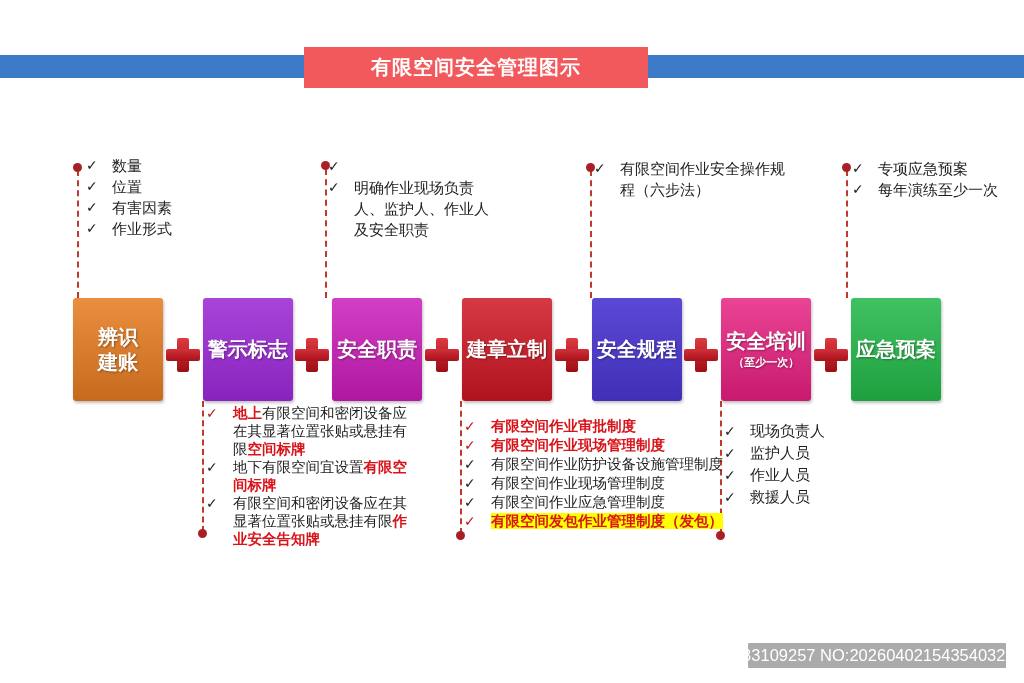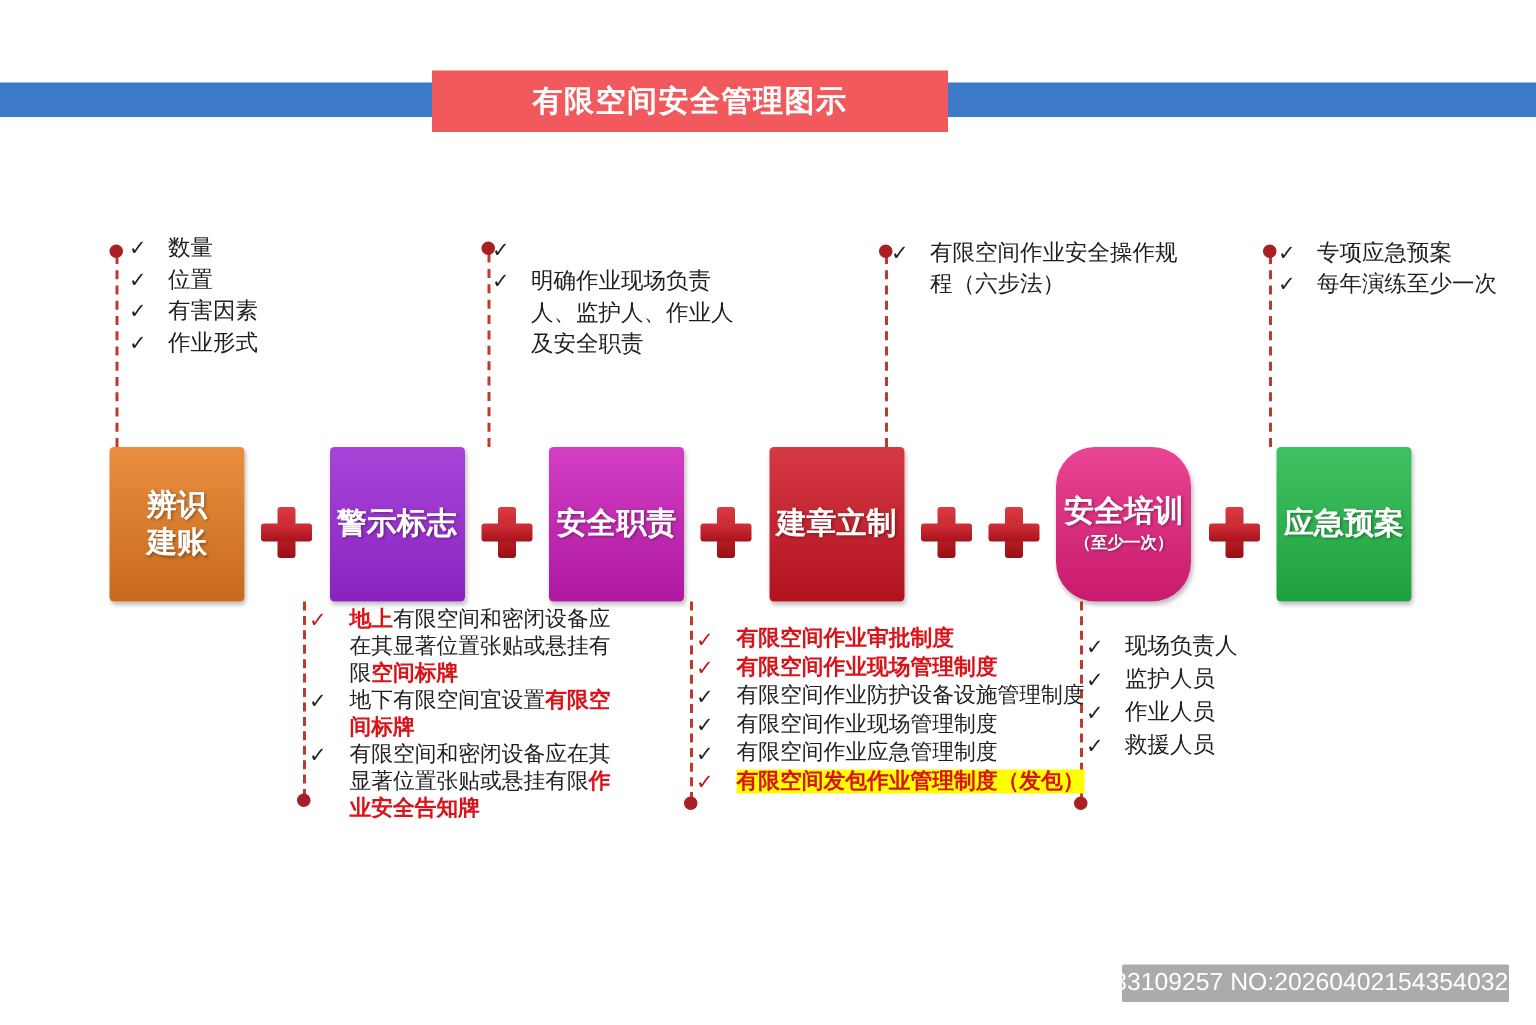--- a/index.html
+++ b/index.html
@@ -1,21 +1,21 @@
 <!DOCTYPE html>
 <html><head>
 <meta charset="utf-8">
 <style>
   html,body{margin:0;padding:0;background:#ffffff;}
   .stage{position:relative;width:1024px;height:683px;background:#ffffff;overflow:hidden;
          font-family:"Liberation Sans","DejaVu Sans",sans-serif;}
 
   
   .top-bar{position:absolute;left:0;top:55px;width:1024px;height:23px;background:#3D7BC8;z-index:1;}
-  .title-box{position:absolute;left:288px;top:47px;width:344px;height:41px;background:#F2595C;z-index:2;
+  .title-box{position:absolute;left:304px;top:47px;width:344px;height:41px;background:#F2595C;z-index:2;
              display:flex;align-items:center;justify-content:center;color:#ffffff;font-weight:bold;
              font-size:20px;letter-spacing:1px;}
 
   
   .steps-row{position:absolute;left:73px;top:298px;width:868px;height:103px;display:flex;
              justify-content:space-between;align-items:center;z-index:3;}
   .step{flex:none;width:90px;height:103px;border-radius:3px;display:flex;align-items:center;
         justify-content:center;text-align:center;color:#ffffff;font-weight:bold;font-size:20px;
         line-height:1.25;box-shadow:1px 2px 3px rgba(0,0,0,0.25);
         text-shadow:1px 1px 2px rgba(0,0,0,0.35);}
@@ -159,25 +159,28 @@
         <div class="pv"></div>
         <div class="ph"></div>
       </div>
       <div class="step" style="background: linear-gradient(rgb(215, 57, 68), rgb(176, 18, 30));">
         <div class="step-label">建章立制</div>
       </div>
       <div class="plus">
         <div class="pv"></div>
         <div class="ph"></div>
       </div>
-      <div class="plus">
-        <div class="pv"></div>
-        <div class="ph"></div>
-      </div>
-      <div class="step" style="background: linear-gradient(rgb(234, 68, 148), rgb(200, 26, 110)); border-radius: 26px;">
+      <div class="step" style="background: linear-gradient(rgb(91, 72, 214), rgb(64, 48, 182));">
+        <div class="step-label">安全规程</div>
+      </div>
+      <div class="plus">
+        <div class="pv"></div>
+        <div class="ph"></div>
+      </div>
+      <div class="step" style="background: linear-gradient(rgb(234, 68, 148), rgb(200, 26, 110));">
         <div class="step-label">安全培训<div class="step-sub">（至少一次）</div></div>
       </div>
       <div class="plus">
         <div class="pv"></div>
         <div class="ph"></div>
       </div>
       <div class="step" style="background: linear-gradient(rgb(65, 194, 98), rgb(31, 160, 63));">
         <div class="step-label">应急预案</div>
       </div>
     </div>

